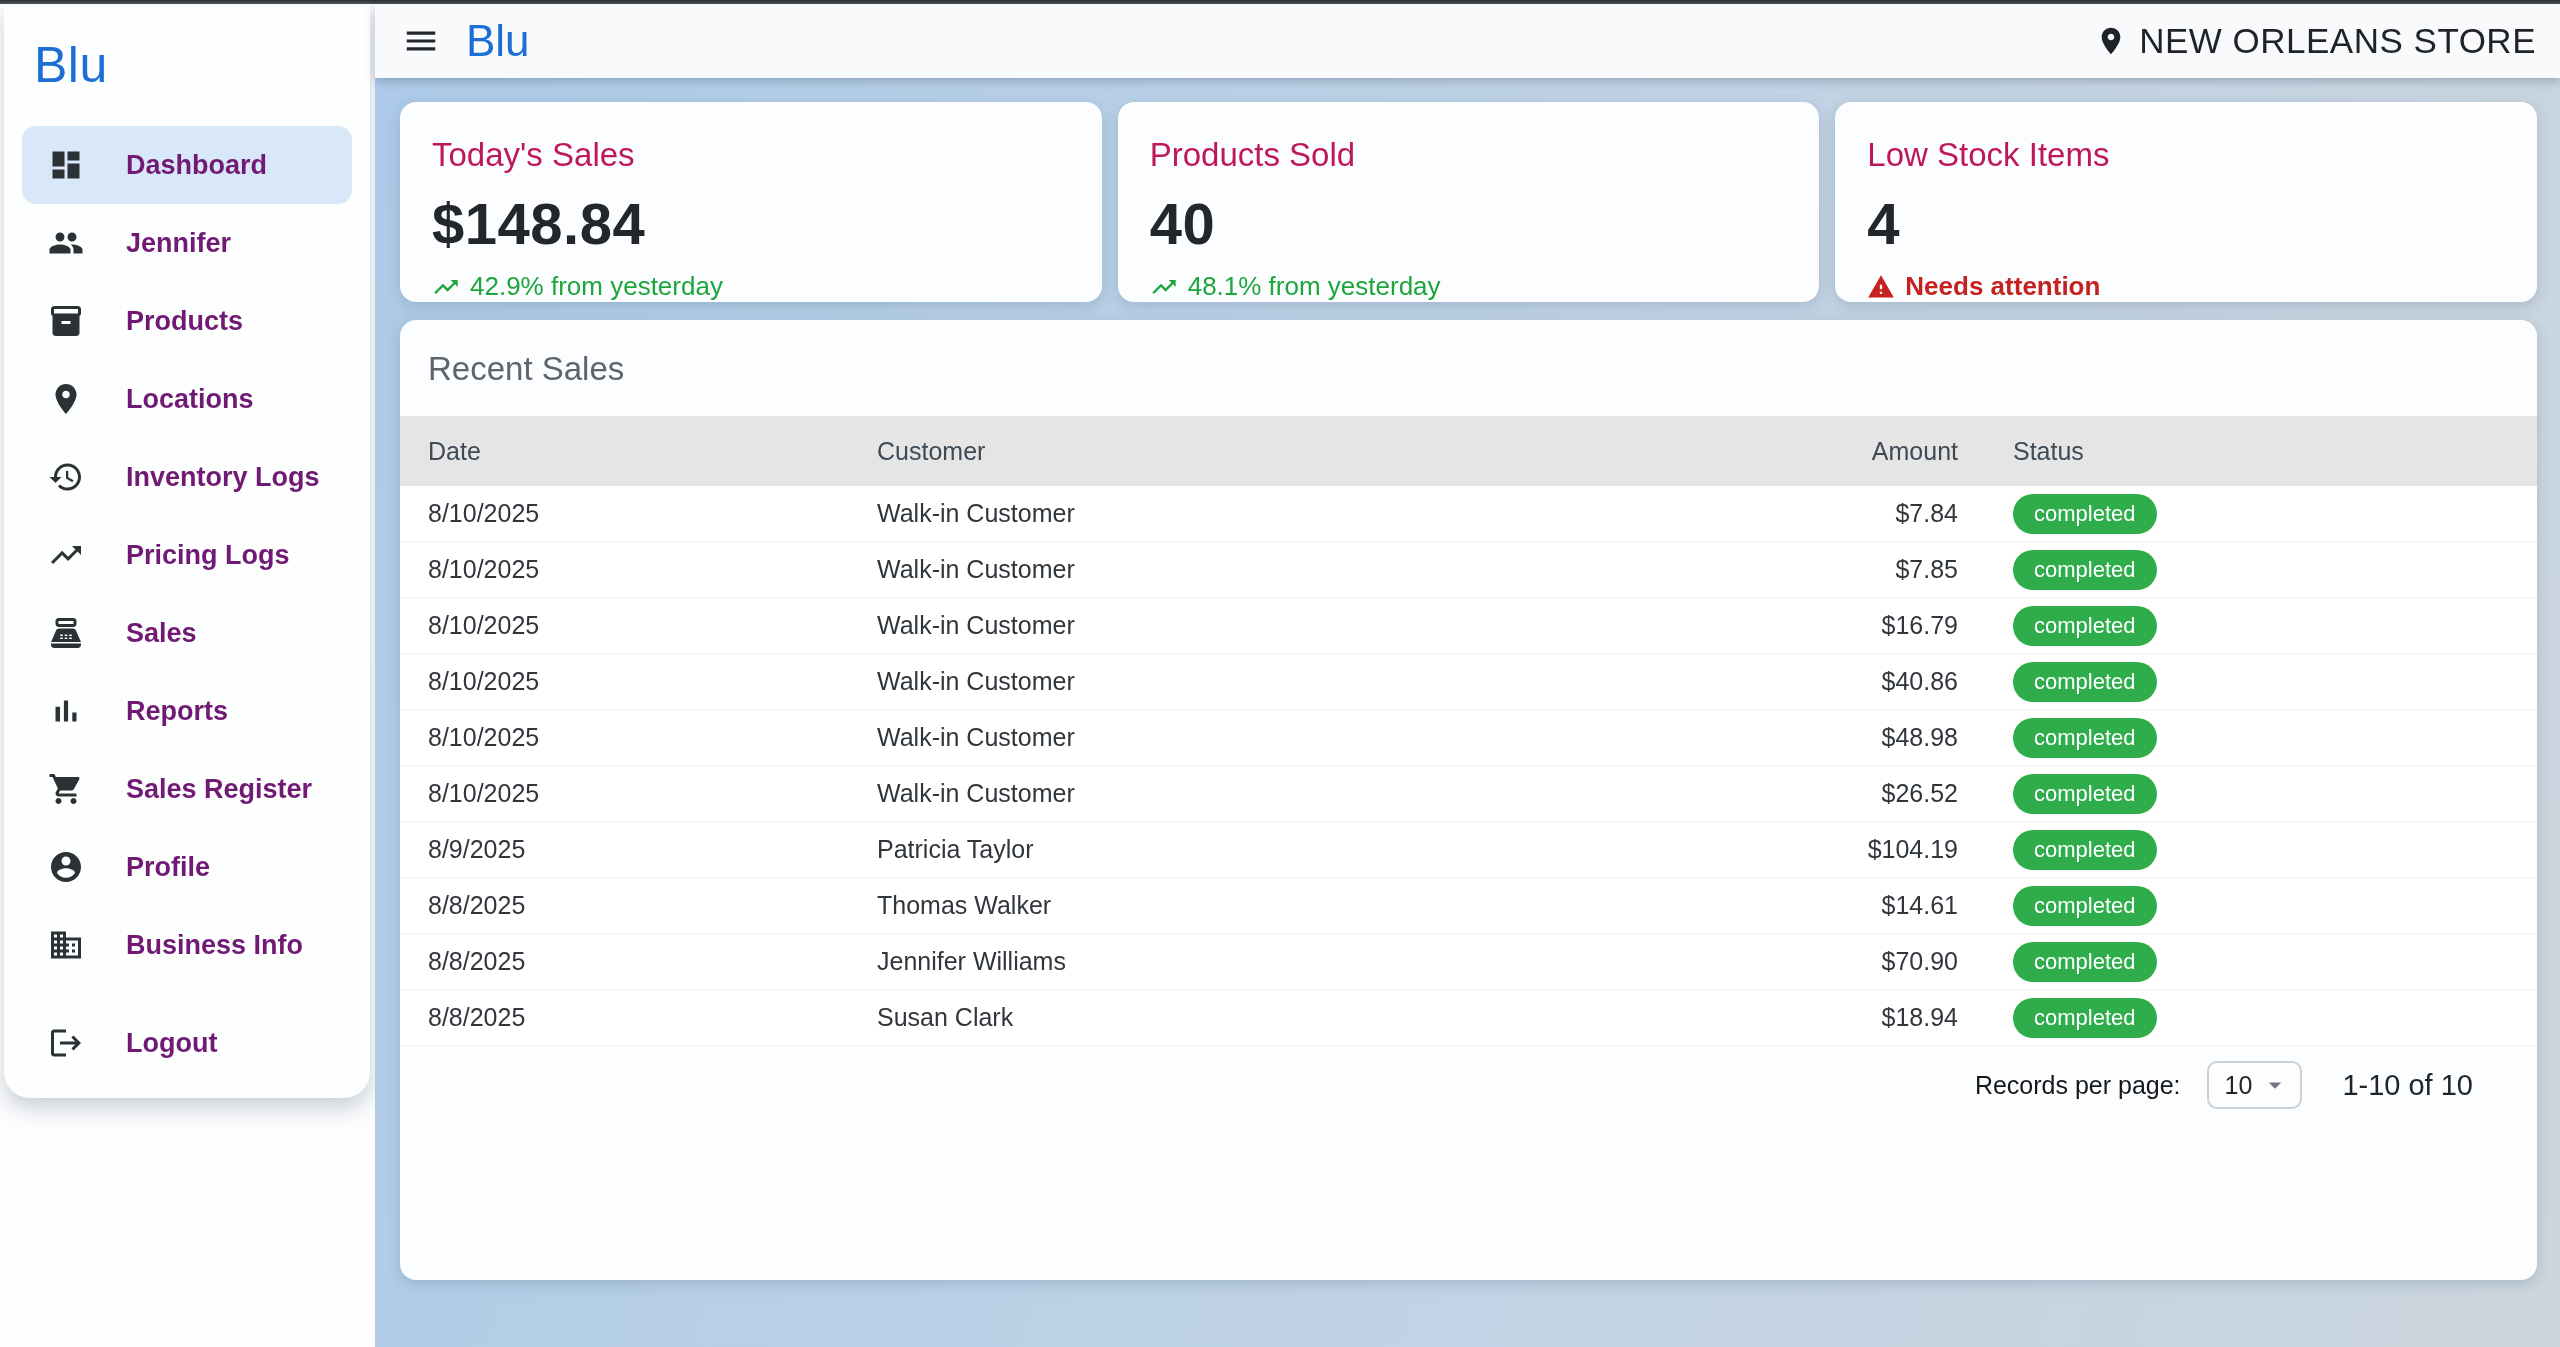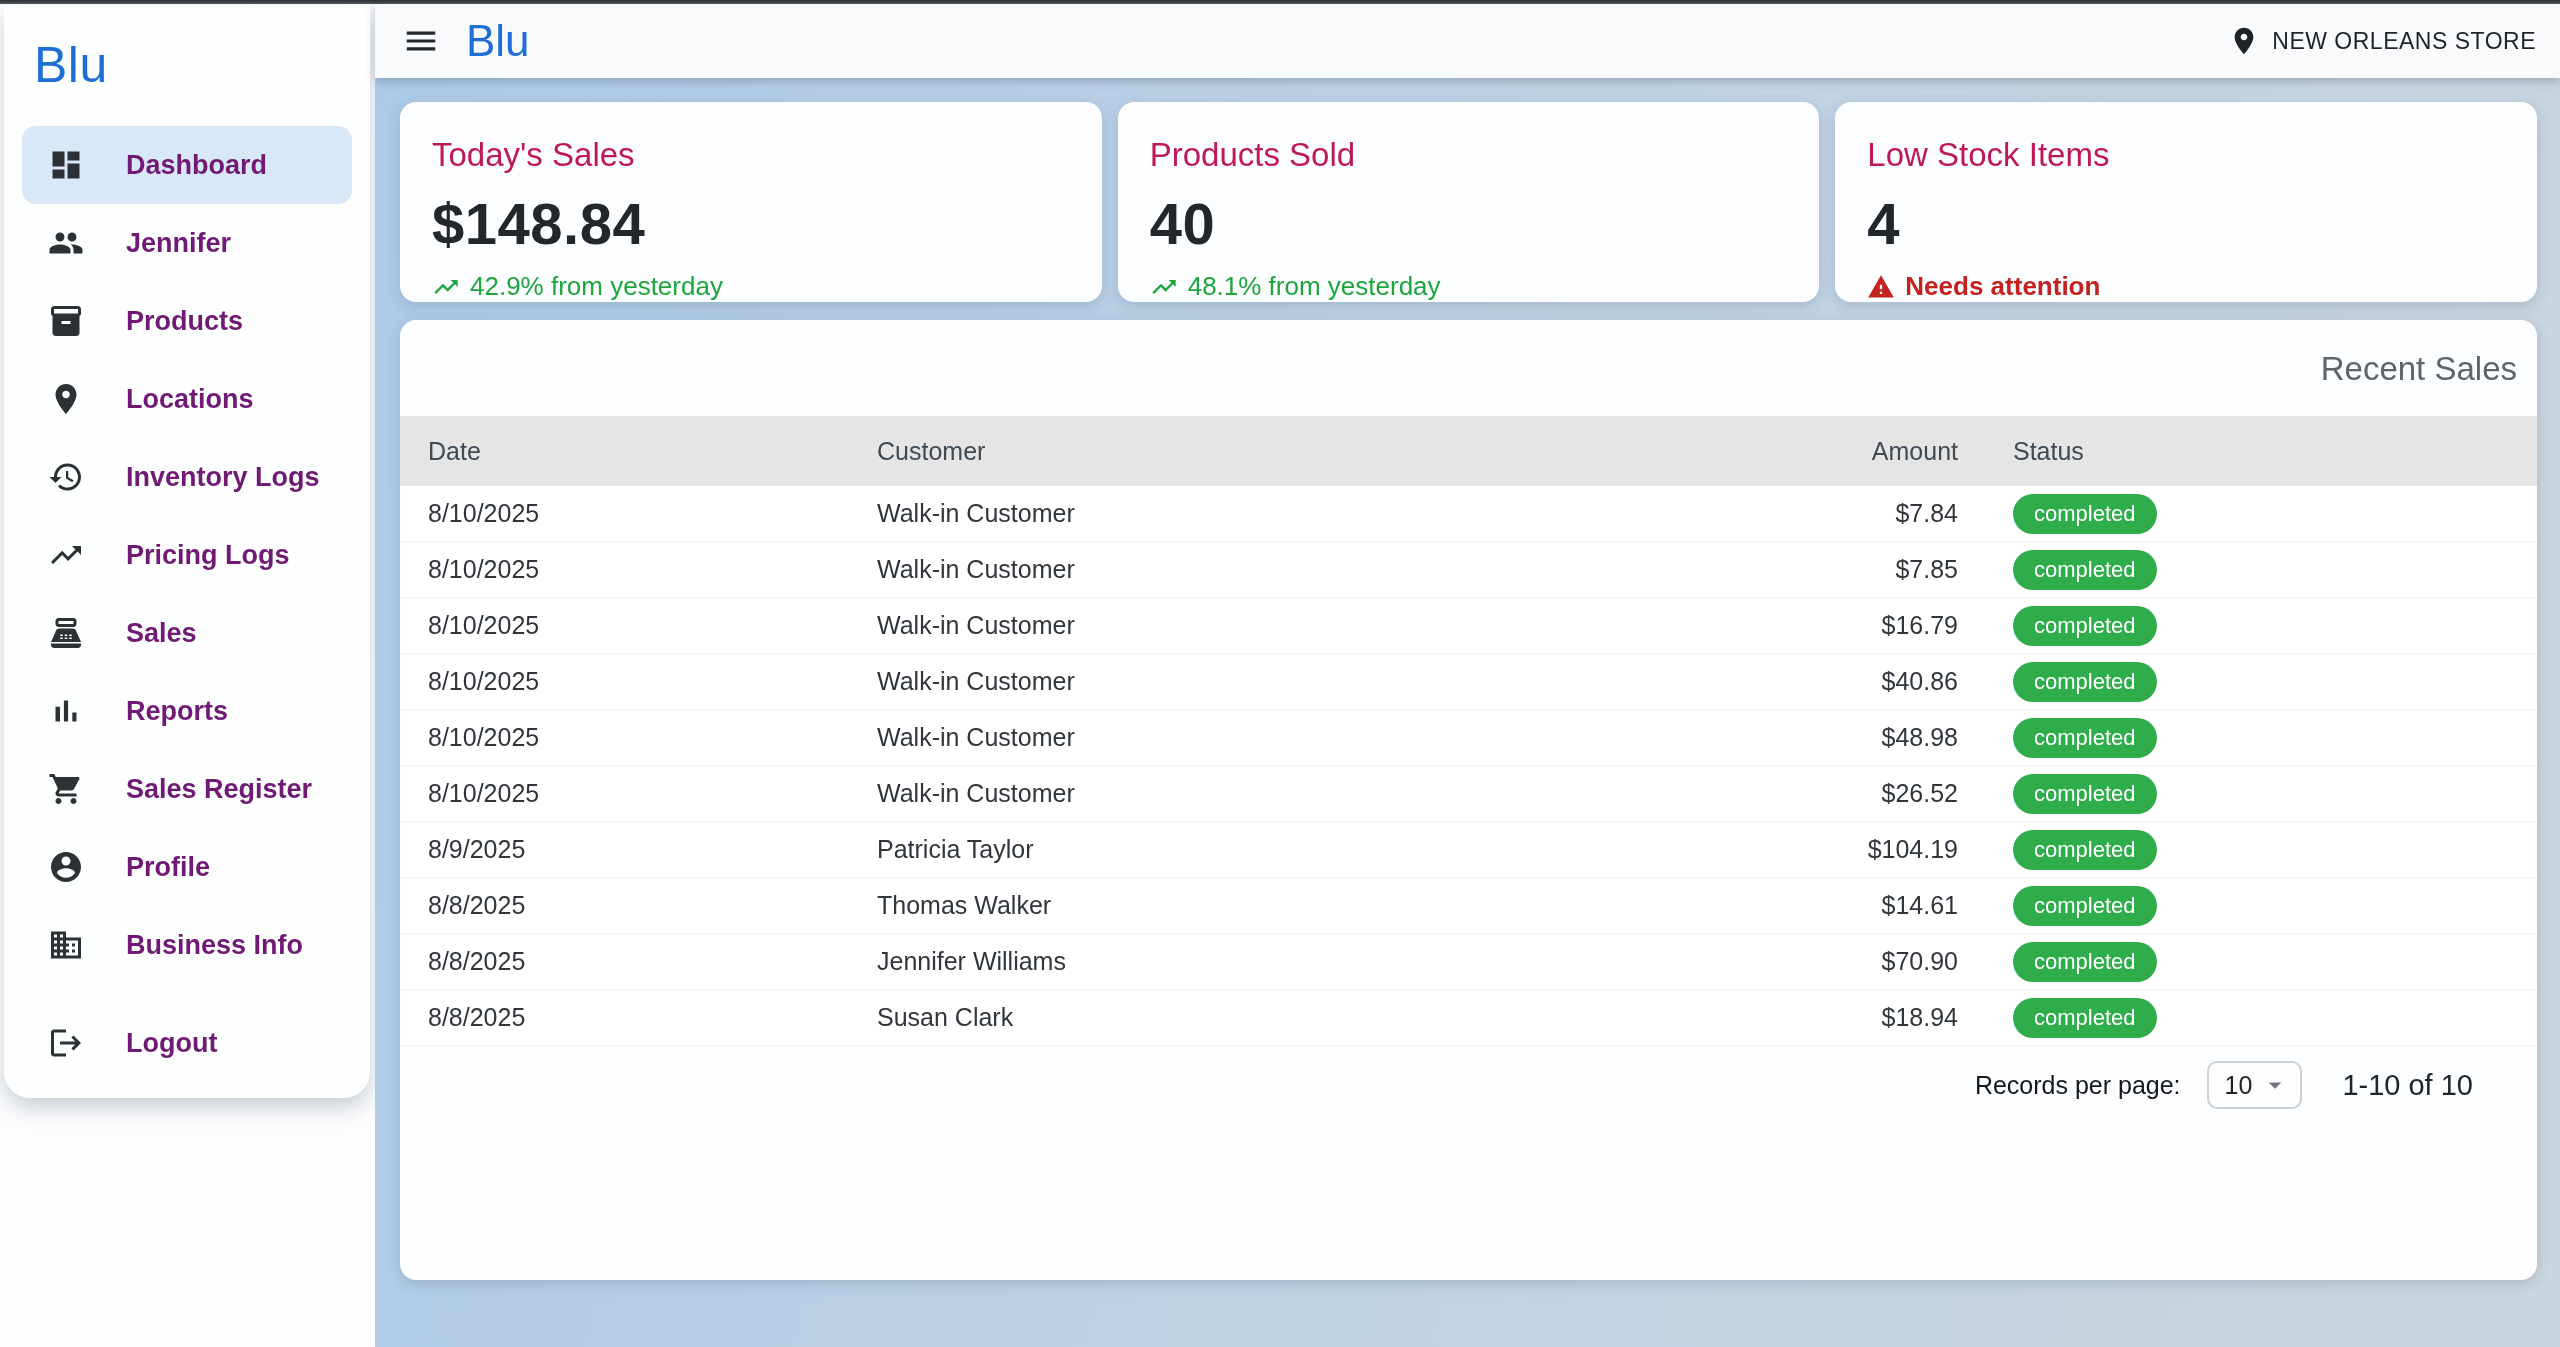--- a/index.html
+++ b/index.html
@@ -37,21 +37,21 @@
     padding: 0 24px 0 25px; box-shadow: 0 3px 9px rgba(55, 70, 90, .30);
     position: relative; z-index: 5;
   }
   .menu-btn { width: 42px; height: 42px; color: #24282c; cursor: pointer; display: flex; align-items: center; justify-content: center; }
   .menu-btn svg { width: 38px; height: 38px; }
   .topbar-title { font-size: 44px; color: #1d6fd6; margin-left: 24px; }
   .topbar-spacer { flex: 1; }
   .store-chip { display: flex; align-items: center; gap: 12px; cursor: pointer; }
   .store-chip .pin { width: 32px; height: 32px; color: #1f2328; }
   .store-chip .pin svg { width: 32px; height: 32px; }
-  .store-name { font-size: 23px; font-weight: 500; color: #1f2328; letter-spacing: .5px; }
+  .store-name { font-size: 35px; font-weight: 500; color: #1f2328; letter-spacing: .5px; }
 
   .content { padding: 24px 23px 0 25px; }
 
   
   .stats-row { display: flex; gap: 16px; }
   .stat-card {
     flex: 1; height: 200px; background: #fbfdfe; border-radius: 16px;
     box-shadow: 0 4px 14px rgba(70, 90, 115, .22);
     padding: 34px 32px 0 32px;
   }
@@ -62,21 +62,21 @@
   .stat-trend.warning { color: #c5221f; font-weight: 600; }
   .trend-icon { width: 28px; height: 28px; display: inline-flex; }
   .trend-icon svg { width: 28px; height: 28px; }
 
   
   .recent-card {
     margin-top: 18px; height: 960px; background: #fcfdfe; border-radius: 16px;
     box-shadow: 0 4px 14px rgba(70, 90, 115, .22); overflow: hidden;
     display: flex; flex-direction: column;
   }
-  .recent-title { font-size: 33px; color: #5d646b; padding: 30px 20px 28px 28px; text-align: right; }
+  .recent-title { font-size: 33px; color: #5d646b; padding: 30px 20px 28px 28px; }
   .thead-row, .trow {
     display: grid; grid-template-columns: 449px 803px 278px 551px;
     padding: 0 28px; align-items: center;
   }
   .thead-row { height: 70px; background: #e5e5e5; }
   .th { font-size: 25px; font-weight: 500; color: #3f4a55; }
   .th-amount { text-align: right; }
   .th-status, .td-status { padding-left: 55px; }
   .trow { height: 56px; border-bottom: 1px solid #eef1f4; background: #ffffff; }
   .td { font-size: 25px; color: #30363c; }

